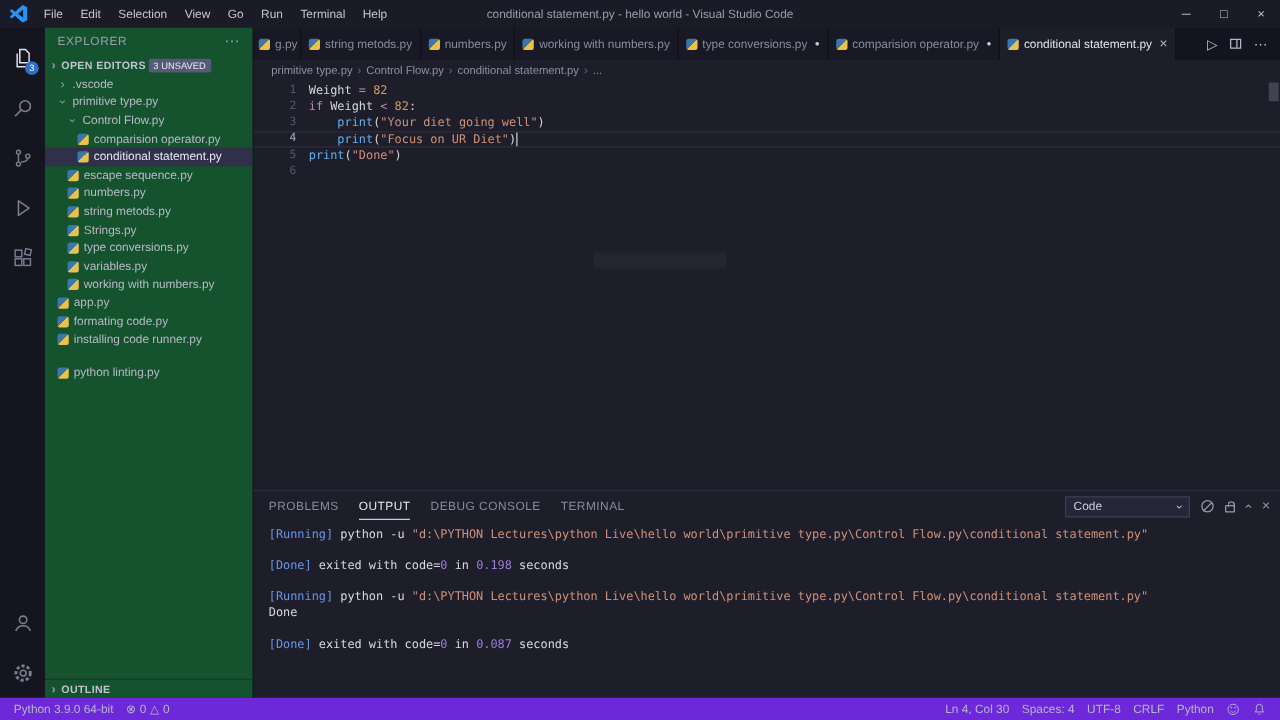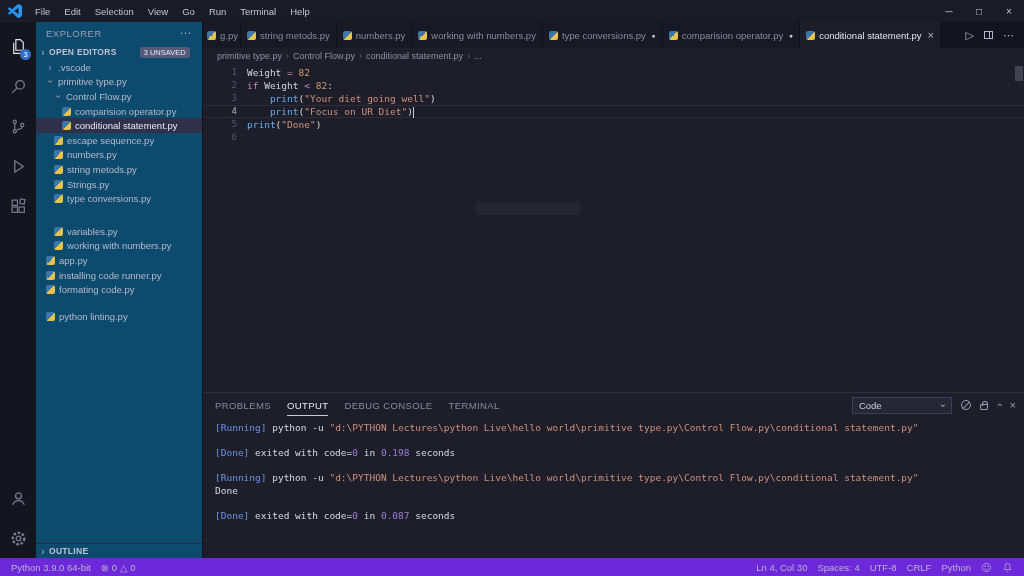--- a/index.html
+++ b/index.html
@@ -18,25 +18,25 @@
   
   .main{display:flex;height:536px}
   
   .activitybar{width:36px;background:#15151f;display:flex;flex-direction:column;align-items:center;padding-top:4px;flex:none}
   .act-icon{width:36px;height:40px;display:flex;align-items:center;justify-content:center;color:#7c7c90;position:relative;cursor:pointer}
   .act-icon.active{color:#e4e4ee}
   .act-icon svg{width:17px;height:17px}
   .act-badge{position:absolute;right:5px;bottom:6px;min-width:11px;height:11px;border-radius:6px;background:#2f6dc9;color:#fff;font-size:7.5px;display:flex;align-items:center;justify-content:center;padding:0 2px}
   .act-bottom{margin-top:auto}
   
-  .sidebar{width:167px;background:#0c4a6e;display:flex;flex-direction:column;font-size:9.5px;color:#b9b9c9;border-right:1px solid #101018;flex:none}
+  .sidebar{width:167px;background:#14532d;display:flex;flex-direction:column;font-size:9.5px;color:#b9b9c9;border-right:1px solid #101018;flex:none}
   .sb-header{height:22px;display:flex;align-items:center;padding:0 10px;color:#9f9fb0;letter-spacing:.5px;flex:none}
   .sb-header .more{margin-left:auto;font-size:12px;color:#9f9fb0;cursor:pointer}
   .sb-section{height:16px;display:flex;align-items:center;padding:0 3px;font-weight:bold;font-size:8.5px;color:#c2c2d2;letter-spacing:.3px;flex:none;cursor:pointer}
-  .badge{background:#555a78;color:#e8e8f2;font-size:7.5px;border-radius:2px;padding:1px 4px;margin-left:23px;font-weight:normal;letter-spacing:0}
+  .badge{background:#555a78;color:#e8e8f2;font-size:7.5px;border-radius:2px;padding:1px 4px;margin-left:2px;font-weight:normal;letter-spacing:0}
   .sb-root{height:15px;display:flex;align-items:center;font-weight:bold;font-size:9px;color:#d5d5e2;padding-left:3px;flex:none;cursor:pointer}
   .tree{flex:1;overflow:hidden}
   .tree-row{height:14.6px;display:flex;align-items:center;white-space:nowrap;cursor:pointer}
   .tree-row.selected{background:#30304a;color:#e8e8f4}
   .tree-label{margin-left:4px}
   .chevron{color:#9a9aaa;font-size:10px;width:8px;display:inline-flex;justify-content:center;flex:none}
   .chevron.down{transform:rotate(90deg)}
   .py-icon{width:9px;height:9px;border-radius:2px;background:linear-gradient(135deg,#3b77a8 50%,#e8c24a 50%);flex:none}
   .sb-outline{height:15px;border-top:1px solid #2a2a3a;display:flex;align-items:center;font-weight:bold;font-size:8.5px;letter-spacing:.3px;color:#c2c2d2;padding-left:3px;flex:none;cursor:pointer}
   
@@ -101,20 +101,21 @@
   <span class="menubar" style="display:flex">
       <span class="menu-item">File</span>
       <span class="menu-item">Edit</span>
       <span class="menu-item">Selection</span>
       <span class="menu-item">View</span>
       <span class="menu-item">Go</span>
       <span class="menu-item">Run</span>
       <span class="menu-item">Terminal</span>
       <span class="menu-item">Help</span>
     </span>
+  <span class="title-text">conditional statement.py - hello world - Visual Studio Code</span>
   <span class="win-controls">
     <span class="win-btn">─</span>
     <span class="win-btn">□</span>
     <span class="win-btn">×</span>
   </span>
 </div>
 
 <div class="main">
 
   <div class="activitybar">
@@ -210,39 +211,39 @@
           <span class="tree-label">string metods.py</span>
         </div>
         <div class="tree-row" style="padding-left: 18px;">
           <span class="py-icon"></span>
           <span class="tree-label">Strings.py</span>
         </div>
         <div class="tree-row" style="padding-left: 18px;">
           <span class="py-icon"></span>
           <span class="tree-label">type conversions.py</span>
         </div>
-        <div class="tree-row" style="padding-left: 18px; margin-top: 18px;">
+        <div class="tree-row" style="padding-left: 18px;">
           <span class="py-icon"></span>
           <span class="tree-label">variables.py</span>
         </div>
         <div class="tree-row" style="padding-left: 18px;">
           <span class="py-icon"></span>
           <span class="tree-label">working with numbers.py</span>
         </div>
         <div class="tree-row" style="padding-left: 10px;">
           <span class="py-icon"></span>
           <span class="tree-label">app.py</span>
         </div>
         <div class="tree-row" style="padding-left: 10px;">
           <span class="py-icon"></span>
+          <span class="tree-label">formating code.py</span>
+        </div>
+        <div class="tree-row" style="padding-left: 10px;">
+          <span class="py-icon"></span>
           <span class="tree-label">installing code runner.py</span>
-        </div>
-        <div class="tree-row" style="padding-left: 10px;">
-          <span class="py-icon"></span>
-          <span class="tree-label">formating code.py</span>
         </div>
         <div class="tree-row" style="padding-left: 10px; margin-top: 12px;">
           <span class="py-icon"></span>
           <span class="tree-label">python linting.py</span>
         </div>
       </div>
     <div class="sb-outline">
       <span class="chevron">›</span>
       <span style="margin-left:2px">OUTLINE</span>
     </div>

